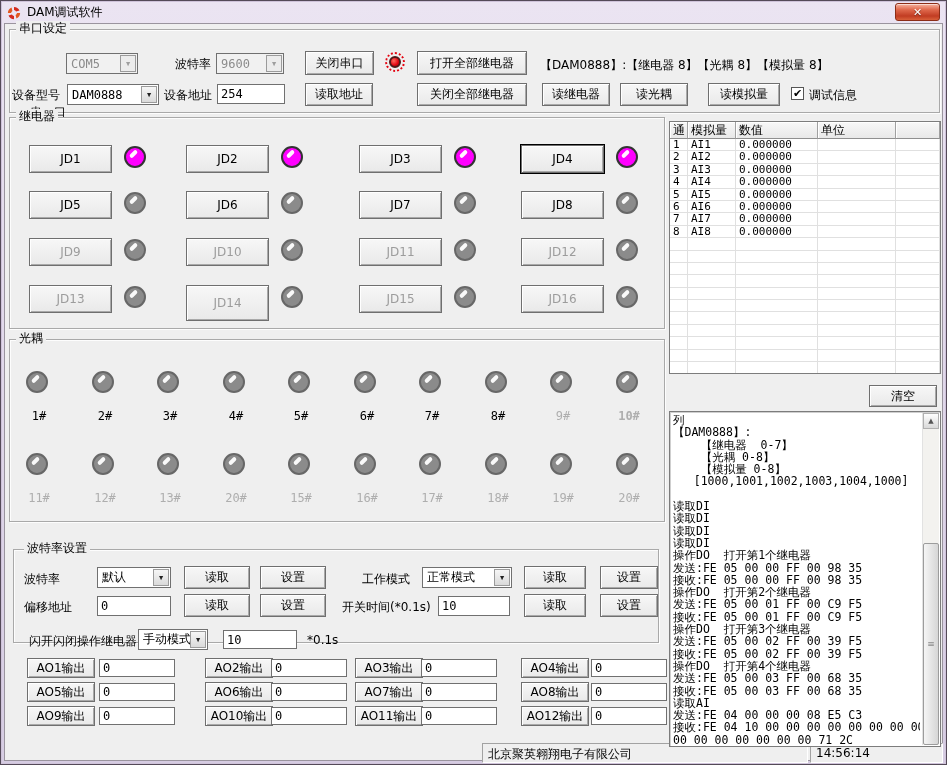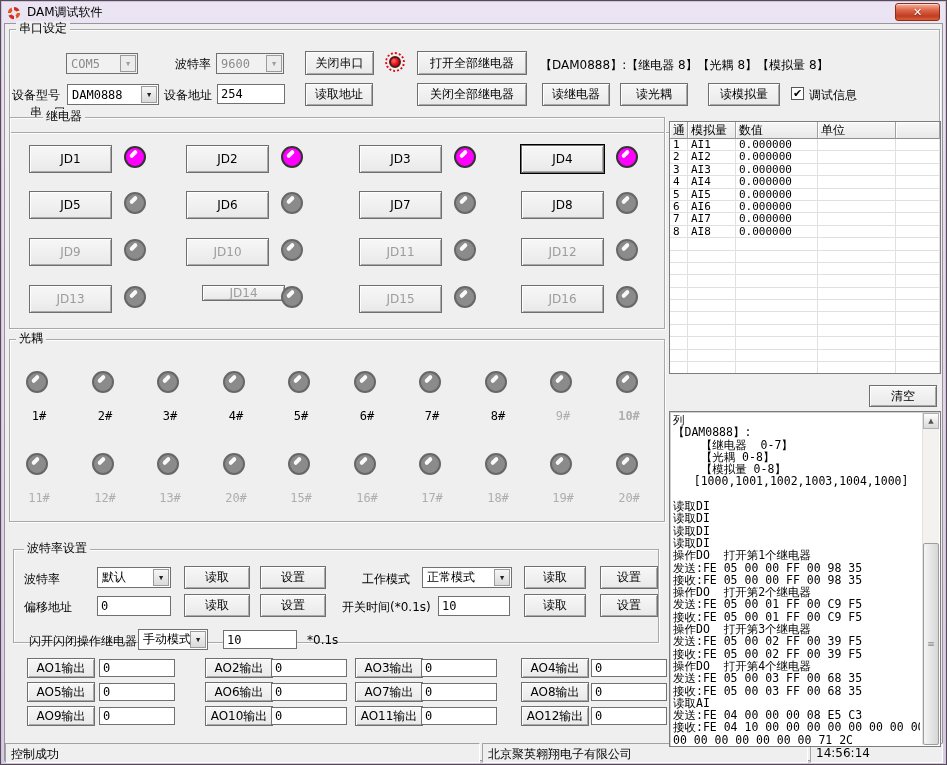--- a/index.html
+++ b/index.html
@@ -76,21 +76,21 @@
       <path d="M15 8 A7 7 0 0 1 10.8 14.3 L9.8 10.4 A3.4 3.4 0 0 0 11.4 8 Z" fill="#e2571f"></path>
       <path d="M8 15 A7 7 0 0 1 1.7 10.8 L5.6 9.8 A3.4 3.4 0 0 0 8 11.4 Z" fill="#d42a1e"></path>
       <path d="M1 8 A7 7 0 0 1 5.2 1.7 L6.2 5.6 A3.4 3.4 0 0 0 4.6 8 Z" fill="#e2571f"></path>
     </svg>
     <span class="title-text">DAM调试软件</span>
   </div>
   <div class="close-btn">✕</div>
 
   <div class="client-bg"></div>
 
-  <div class="group" style="left:8px;top:28px;width:931px;height:104px;">
+  <div class="group" style="left:8px;top:28px;width:931px;height:84px;">
     <span class="legend" style="left:6px;">串口设定</span>
     <span class="lbl" style="left:20px;top:26px;margin-top:48px;">串　口</span>
     <div class="combo disabled" style="left:56px;top:23px;width:72px;">
       <span>COM5</span>
       <span class="arrow">▼</span>
     </div>
     <span class="lbl" style="left:165px;top:26px;">波特率</span>
     <div class="combo disabled" style="left:206px;top:23px;width:68px;">
       <span>9600</span>
       <span class="arrow">▼</span>
@@ -112,21 +112,21 @@
     <div class="btn" style="left:532px;top:53px;width:68px;height:23px;">读继电器</div>
     <div class="btn" style="left:610px;top:53px;width:68px;height:23px;">读光耦</div>
     <div class="btn" style="left:698px;top:53px;width:72px;height:23px;">读模拟量</div>
     <div class="checkbox" style="left:781px;top:57px;">
       <span>✔</span>
     </div>
     <span class="lbl" style="left:799px;top:57px;">调试信息</span>
   </div>
 
   <div class="group" style="left:8px;top:116px;width:656px;height:212px;">
-    <span class="legend" style="left:6px;margin-left:27px;">继电器</span>
+    <span class="legend" style="left:6px;">继电器</span>
   </div>
 
   <div class="group" style="left:8px;top:338px;width:656px;height:183px;">
     <span class="legend" style="left:6px;">光耦</span>
   </div>
 
   <div class="table">
     <div>
         <div class="trow thead">
           <span>通</span>
@@ -368,21 +368,21 @@
       <div class="btn disabled" style="left: 28px; top: 237px; width: 83px; height: 28px;">JD9</div>
       <div class="indicator off" style="left: 123px; top: 238px;"></div>
       <div class="btn disabled" style="left: 185px; top: 237px; width: 83px; height: 28px;">JD10</div>
       <div class="indicator off" style="left: 280px; top: 238px;"></div>
       <div class="btn disabled" style="left: 358px; top: 237px; width: 83px; height: 28px;">JD11</div>
       <div class="indicator off" style="left: 453px; top: 238px;"></div>
       <div class="btn disabled" style="left: 520px; top: 237px; width: 83px; height: 28px;">JD12</div>
       <div class="indicator off" style="left: 615px; top: 238px;"></div>
       <div class="btn disabled" style="left: 28px; top: 284px; width: 83px; height: 28px;">JD13</div>
       <div class="indicator off" style="left: 123px; top: 285px;"></div>
-      <div class="btn disabled" style="left: 185px; top: 284px; width: 83px; height: 16px; margin-left: 16px;">JD14</div>
+      <div class="btn disabled" style="left: 185px; top: 284px; width: 83px; height: 36px;">JD14</div>
       <div class="indicator off" style="left: 280px; top: 285px;"></div>
       <div class="btn disabled" style="left: 358px; top: 284px; width: 83px; height: 28px;">JD15</div>
       <div class="indicator off" style="left: 453px; top: 285px;"></div>
       <div class="btn disabled" style="left: 520px; top: 284px; width: 83px; height: 28px;">JD16</div>
       <div class="indicator off" style="left: 615px; top: 285px;"></div>
       <div class="indicator off" style="left: 25px; top: 370px;"></div>
       <div class="opto-label" style="left: 22px; top: 408px;">1#</div>
       <div class="indicator off" style="left: 91px; top: 370px;"></div>
       <div class="opto-label" style="left: 88px; top: 408px;">2#</div>
       <div class="indicator off" style="left: 156px; top: 370px;"></div>
@@ -440,17 +440,16 @@
       <div class="btn" style="left: 26px; top: 705px; width: 68px; height: 20px;">AO9输出</div>
       <input class="tinput" value="0" style="left: 98px; top: 706px; width: 76px; height: 18px;">
       <div class="btn" style="left: 204px; top: 705px; width: 68px; height: 20px;">AO10输出</div>
       <input class="tinput" value="0" style="left: 270px; top: 706px; width: 76px; height: 18px;">
       <div class="btn" style="left: 354px; top: 705px; width: 68px; height: 20px;">AO11输出</div>
       <input class="tinput" value="0" style="left: 420px; top: 706px; width: 76px; height: 18px;">
       <div class="btn" style="left: 520px; top: 705px; width: 68px; height: 20px;">AO12输出</div>
       <input class="tinput" value="0" style="left: 590px; top: 706px; width: 76px; height: 18px;">
     </div>
 
-  <div class="spanel" style="left:4px;width:475px;">控制成功</div>
   <div class="spanel" style="left:481px;width:326px;">北京聚英翱翔电子有限公司</div>
   <div class="spanel" style="left:809px;width:133px;">14:56:14</div>
 
 </div>
 
 </body></html>

